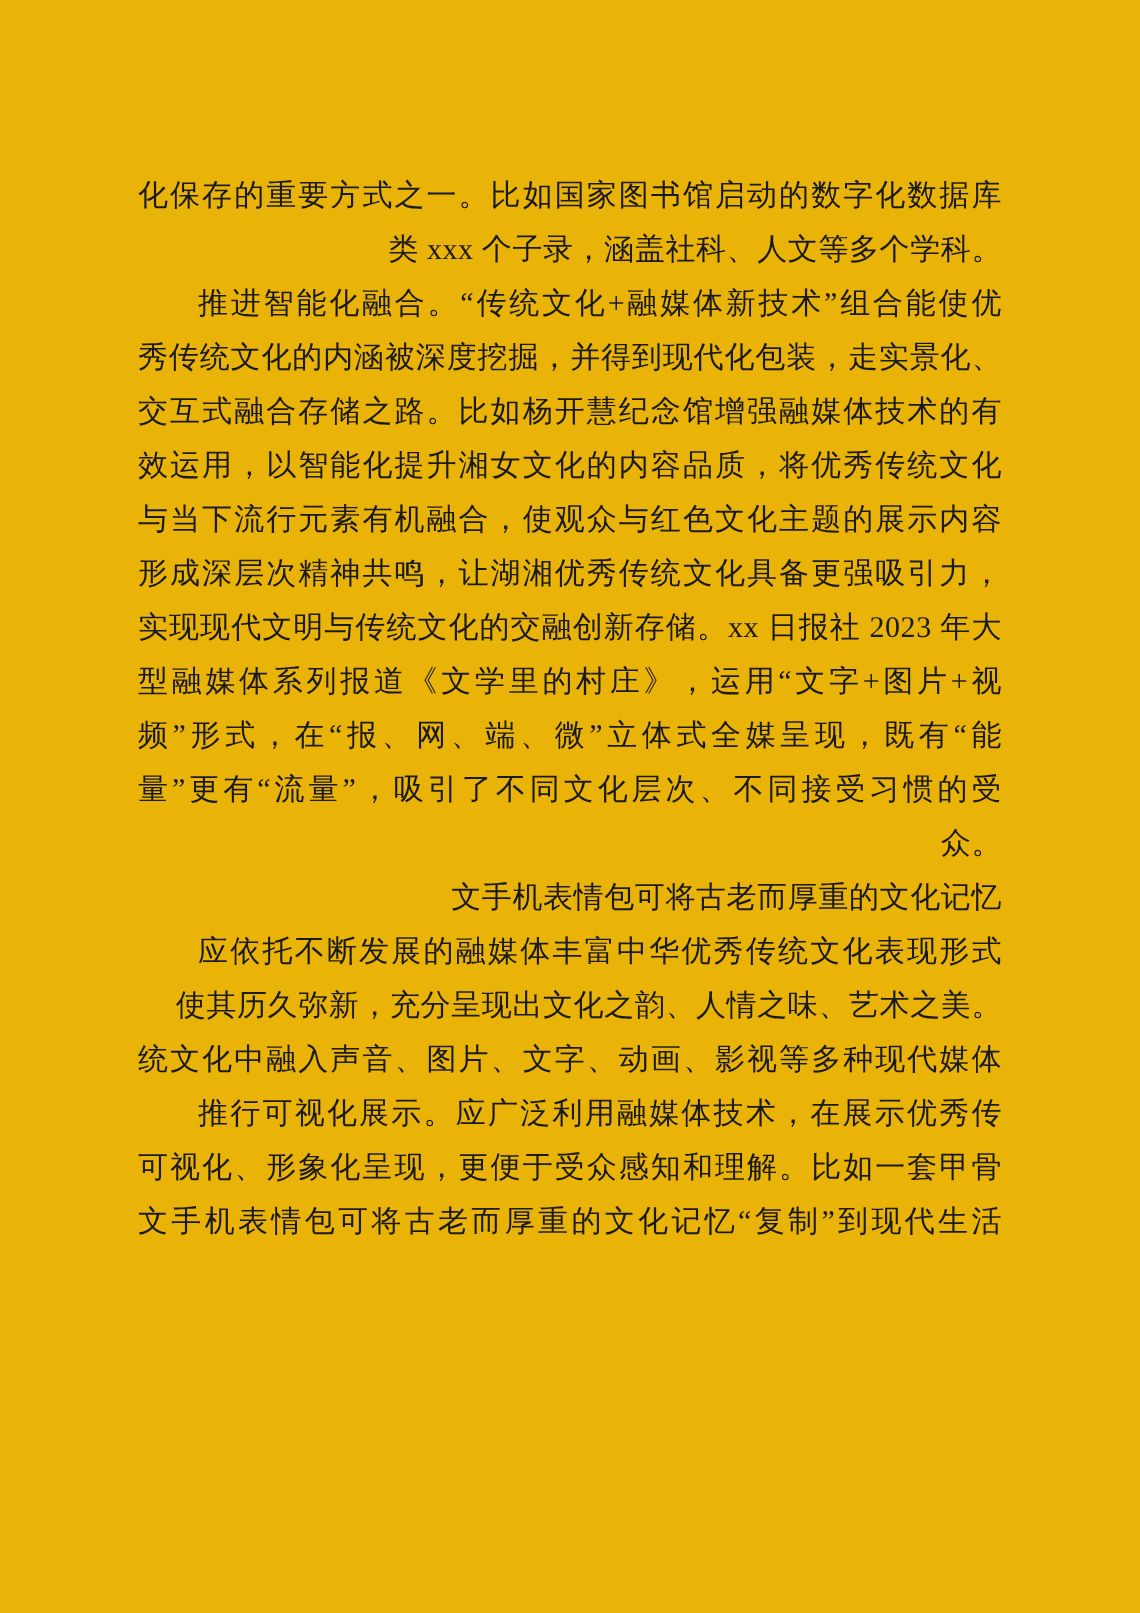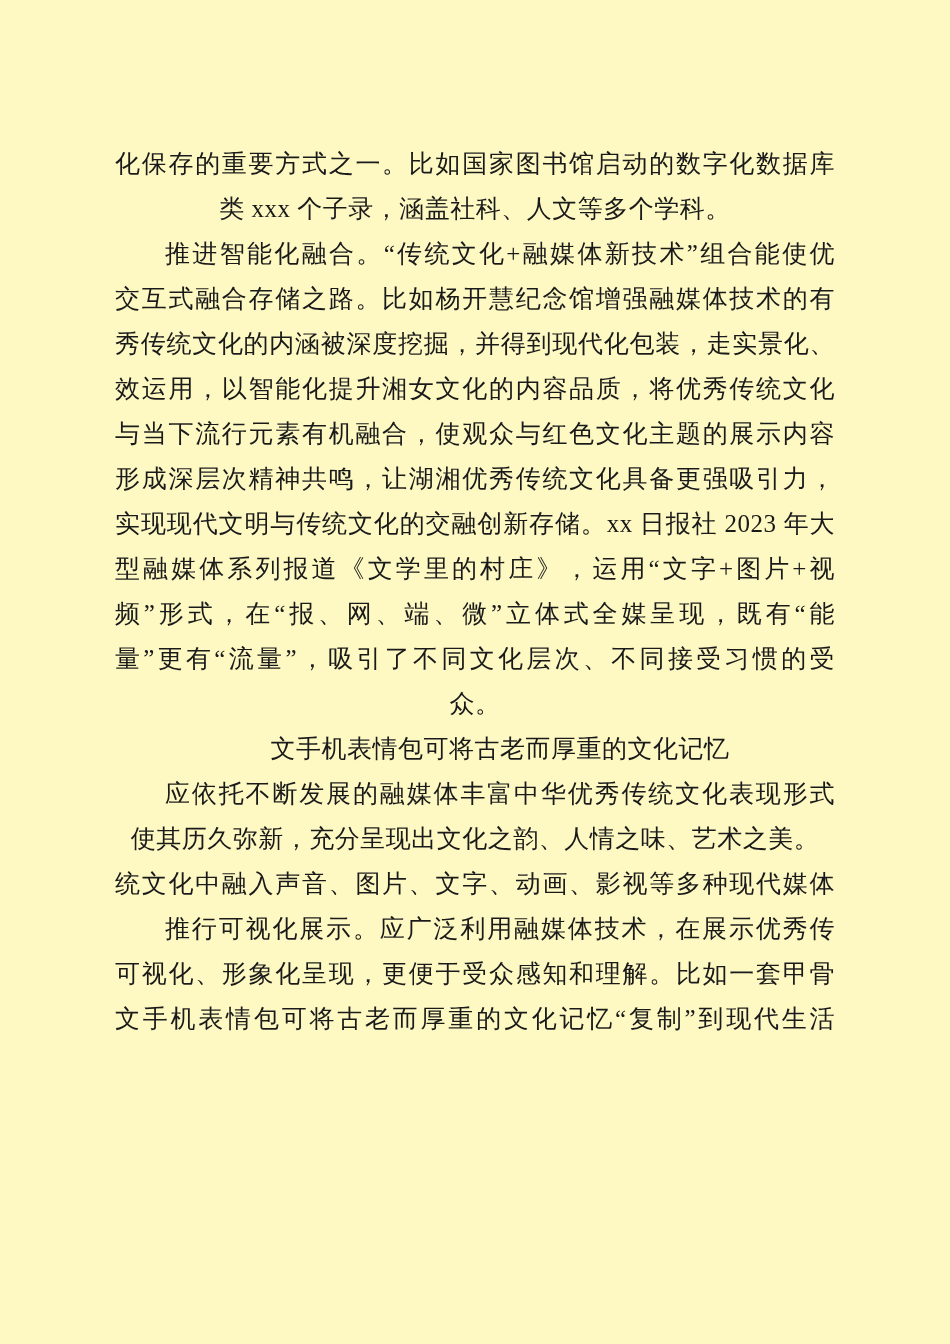--- a/index.html
+++ b/index.html
@@ -7,51 +7,51 @@
   body {
     width: 950px;
     height: 1344px;
     background: #ffffff;
     overflow: hidden;
   }
   .page {
     box-sizing: border-box;
     width: 950px;
     height: 1344px;
-    background: #fef9c3;
+    background: #eab308;
     padding: 141px 115px 0 115px;
     overflow: hidden;
   }
   .line {
     font-family: "Liberation Serif", "DejaVu Serif", serif;
     font-size: 25px;
     line-height: 45px;
     height: 45px;
     color: #1a1a1a;
-    text-align: center;
+    text-align: right;
     letter-spacing: 0.5px;
   }
   
   .j {
     text-align: justify;
     text-align-last: justify;
     text-justify: inter-character;
   }
   
   .i2 { padding-left: 50px; }
 </style>
 </head>
 <body>
 
 <div class="page">
   <div class="line j">化保存的重要方式之一。比如国家图书馆启动的数字化数据库</div>
   <div class="line">类 xxx 个子录，涵盖社科、人文等多个学科。</div>
   <div class="line j i2">推进智能化融合。“传统文化+融媒体新技术”组合能使优</div>
+  <div class="line j">秀传统文化的内涵被深度挖掘，并得到现代化包装，走实景化、</div>
   <div class="line j">交互式融合存储之路。比如杨开慧纪念馆增强融媒体技术的有</div>
-  <div class="line j">秀传统文化的内涵被深度挖掘，并得到现代化包装，走实景化、</div>
   <div class="line j">效运用，以智能化提升湘女文化的内容品质，将优秀传统文化</div>
   <div class="line j">与当下流行元素有机融合，使观众与红色文化主题的展示内容</div>
   <div class="line j">形成深层次精神共鸣，让湖湘优秀传统文化具备更强吸引力，</div>
   <div class="line j">实现现代文明与传统文化的交融创新存储。xx 日报社 2023 年大</div>
   <div class="line j">型融媒体系列报道《文学里的村庄》，运用“文字+图片+视</div>
   <div class="line j">频”形式，在“报、网、端、微”立体式全媒呈现，既有“能</div>
   <div class="line j">量”更有“流量”，吸引了不同文化层次、不同接受习惯的受</div>
   <div class="line">众。</div>
   <div class="line i2">文手机表情包可将古老而厚重的文化记忆</div>
   <div class="line j i2">应依托不断发展的融媒体丰富中华优秀传统文化表现形式</div>

